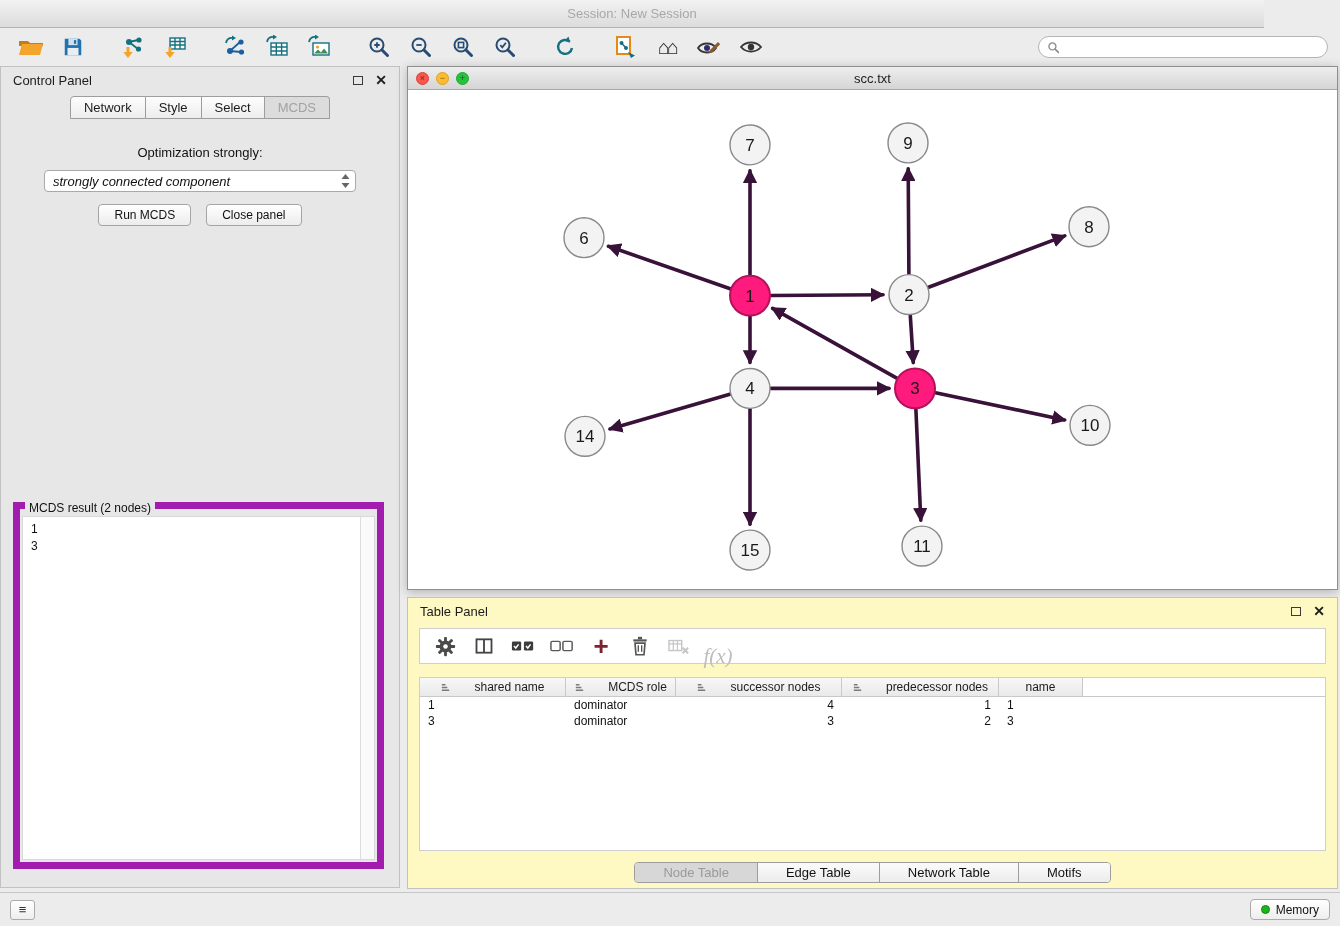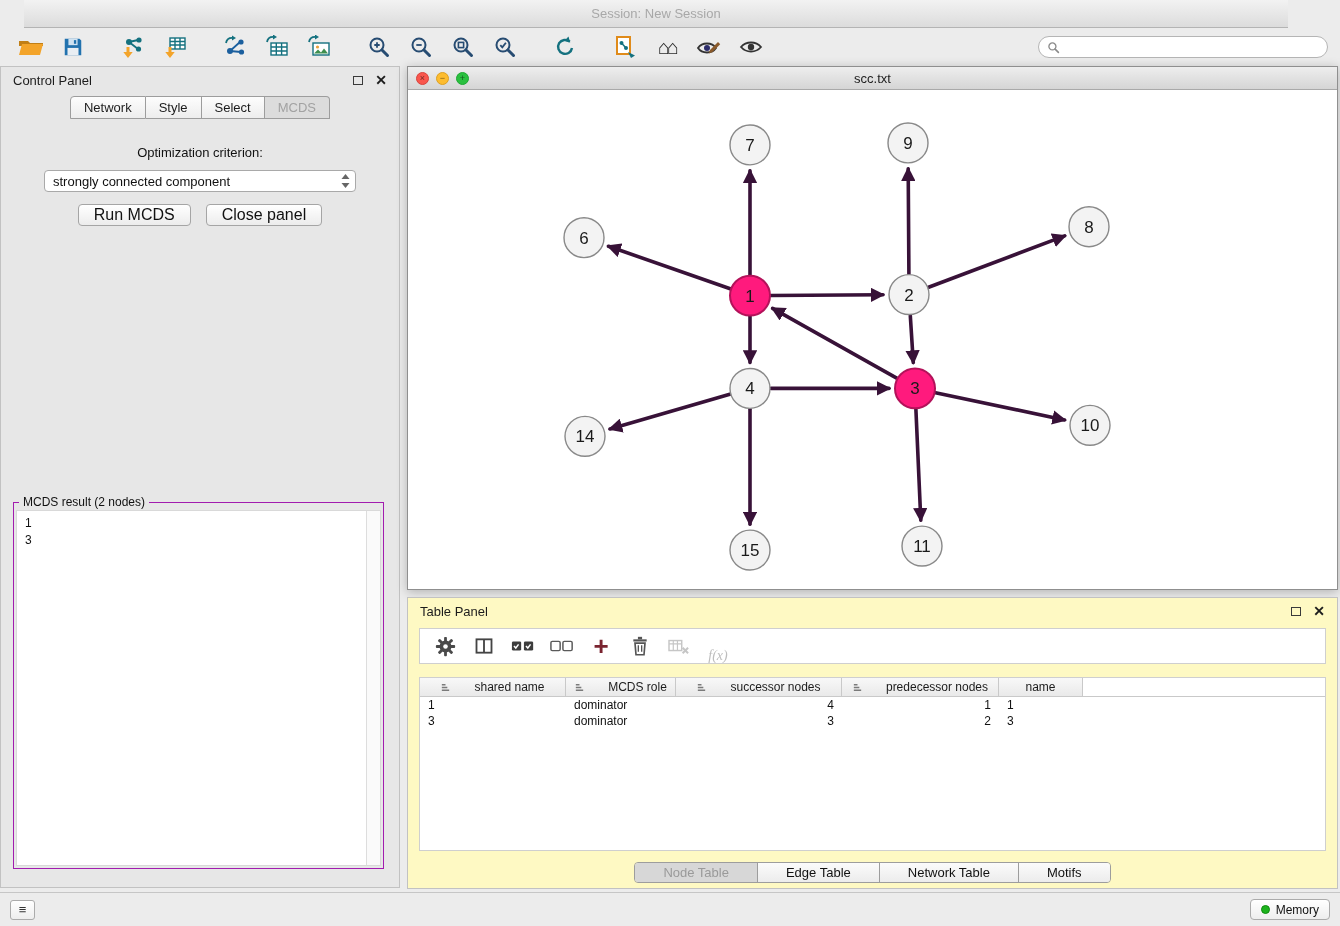--- a/index.html
+++ b/index.html
@@ -6,21 +6,21 @@
   html,body { margin:0; padding:0; }
   body {
     width:1340px; height:926px; position:relative; overflow:hidden;
     background:#ececec; font-family:"Liberation Sans", sans-serif; color:#111;
   }
   
   .titlebar {
     position:absolute; left:0; top:0; width:1264px; height:28px;
     background:linear-gradient(#f2f2f2,#dcdcdc); border-bottom:1px solid #b4b4b4;
     display:flex; align-items:center; justify-content:center;
-    font-size:13px; color:#a8a8a8;margin-left:24px;
+    font-size:13px; color:#a8a8a8;
   }
   
   .main-toolbar {
     position:absolute; left:0; top:29px; width:1340px; height:36px;
     display:flex; align-items:center; padding:0 12px; gap:4px;
   }
   .tb-btn { width:38px; height:30px; display:flex; align-items:center; justify-content:center; border-radius:4px; }
   .ggap { margin-left:18px; }
   .houses { font-size:20px; color:#2a2a2a; letter-spacing:-3px; line-height:1; }
   .searchbox {
@@ -46,30 +46,30 @@
     border-radius:0;
   }
   .cp-tab:first-child { border-left:1px solid #9d9d9d; border-radius:4px 0 0 0; }
   .cp-tab:last-child { border-radius:0 4px 0 0; }
   .cp-tab.active { background:#dcdcdc; color:#a2a2a2; }
   .cp-body { text-align:center; }
   .opt-label { margin-top:26px; font-size:13px; }
   .dropdown {
     width:312px; height:22px; margin:10px auto 0 auto; background:#fff;
     border:1px solid #a9a9a9; border-radius:4px; display:flex; align-items:center;
-    padding:0 4px 0 8px; font-size:13px; text-align:left;
+    padding:0 4px 0 8px; font-size:13px; text-align:left;font-style:italic;
   }
   .dropdown .dd-label { flex:1; white-space:nowrap; overflow:hidden; }
   .btn-row { margin-top:12px; display:flex; justify-content:center; gap:15px; }
   .push-button {
-    height:22px; padding:10px 15px; font-size:16px; color:#111;
+    height:22px; padding:10px 15px; font-size:12px; color:#111;
     background:linear-gradient(#ffffff,#ececec); border:1px solid #a5a5a5; border-radius:4px;
     display:flex; align-items:center; cursor:default;text-align:center;
   }
-  .result-group { position:absolute; left:12px; right:15px; top:435px; bottom:18px; border:1px solid #a21caf; }
+  .result-group { position:absolute; left:12px; right:15px; top:435px; bottom:18px; border:7px solid #a21caf; }
   .result-title { position:absolute; top:-8px; left:5px; background:#e7e7e7; padding:0 4px; font-size:12px; }
   .result-white { position:absolute; left:2px; right:2px; top:7px; bottom:2px; background:#fff; border:1px solid #d9d9d9; }
   .result-scroll { position:absolute; top:0; right:0; bottom:0; width:14px; background:#fafafa; border-left:1px solid #ddd; }
   .result-lines { padding:4px 8px; font-size:12px; line-height:17px; text-align:left; }
   
   .network-window {
     position:absolute; left:407px; top:66px; width:931px; height:524px;
     background:#fff; border:1px solid #8f8f8f; box-shadow:0 2px 10px rgba(0,0,0,.25);
   }
   .nw-titlebar {
@@ -88,21 +88,21 @@
   .table-panel {
     position:absolute; left:407px; top:597px; width:931px; height:292px;
     background:#fef9c3; border:1px solid #c2c2c2;
   }
   .tp-toolbar {
     position:absolute; left:11px; right:11px; top:30px; height:36px;
     background:#fff; border:1px solid #cfcfcf; display:flex; align-items:center; gap:13px; padding:0 12px;
   }
   .tp-icon { display:flex; align-items:center; justify-content:center; width:26px; height:26px; }
   .plus-glyph { font-size:26px; font-weight:bold; color:#7a2430; line-height:22px; }
-  .fx-glyph { font-family:"Liberation Serif", serif; font-style:italic; font-size:14px; color:#bdbdbd;margin-top:20px; }
+  .fx-glyph { font-family:"Liberation Serif", serif; font-style:italic; font-size:21px; color:#bdbdbd;margin-top:20px; }
   .tp-table { position:absolute; left:11px; right:11px; top:79px; bottom:37px; background:#fff; border:1px solid #cfcfcf; overflow:hidden; }
   .thead { display:flex; height:19px; background:linear-gradient(#f8f8f8,#e9e9e9); border-bottom:1px solid #c9c9c9; }
   .th { display:flex; align-items:center; justify-content:center; gap:23px; font-size:12px; color:#1c1c1c; border-right:1px solid #c9c9c9; }
   .th-fill { flex:1; background:#fff; }
   .w0{width:146px}.w1{width:110px}.w2{width:166px}.w3{width:157px}.w4{width:84px}
   .trow { display:flex; height:16px; font-size:12px; color:#111; align-items:center; }
   .td { padding:0 8px; display:flex; align-items:center; height:100%; overflow:hidden; }
   .td.right { justify-content:flex-end; }
   .tp-tabs { position:absolute; left:0; right:0; bottom:5px; display:flex; justify-content:center; }
   .seg { display:flex; border:1px solid #9d9d9d; border-radius:4px; overflow:hidden; }
@@ -277,21 +277,21 @@
     <span class="float-icon"></span>
     <span class="close-x">✕</span>
   </div>
   <div class="cp-tabs">
     <div class="cp-tab">Network</div>
     <div class="cp-tab">Style</div>
     <div class="cp-tab">Select</div>
     <div class="cp-tab active">MCDS</div>
   </div>
   <div class="cp-body">
-    <div class="opt-label">Optimization criterion:</div>
+    <div class="opt-label">Optimization strongly:</div>
     <div class="dropdown">
       <span class="dd-label">strongly connected component</span>
       <svg width="11" height="16" viewBox="0 0 11 16">
         <path d="M5.5 1 L9.5 6 H1.5 z" fill="#666"></path>
         <path d="M5.5 15 L9.5 10 H1.5 z" fill="#666"></path>
       </svg>
     </div>
     <div class="btn-row">
       <div class="push-button">Run MCDS</div>
       <div class="push-button">Close panel</div>

